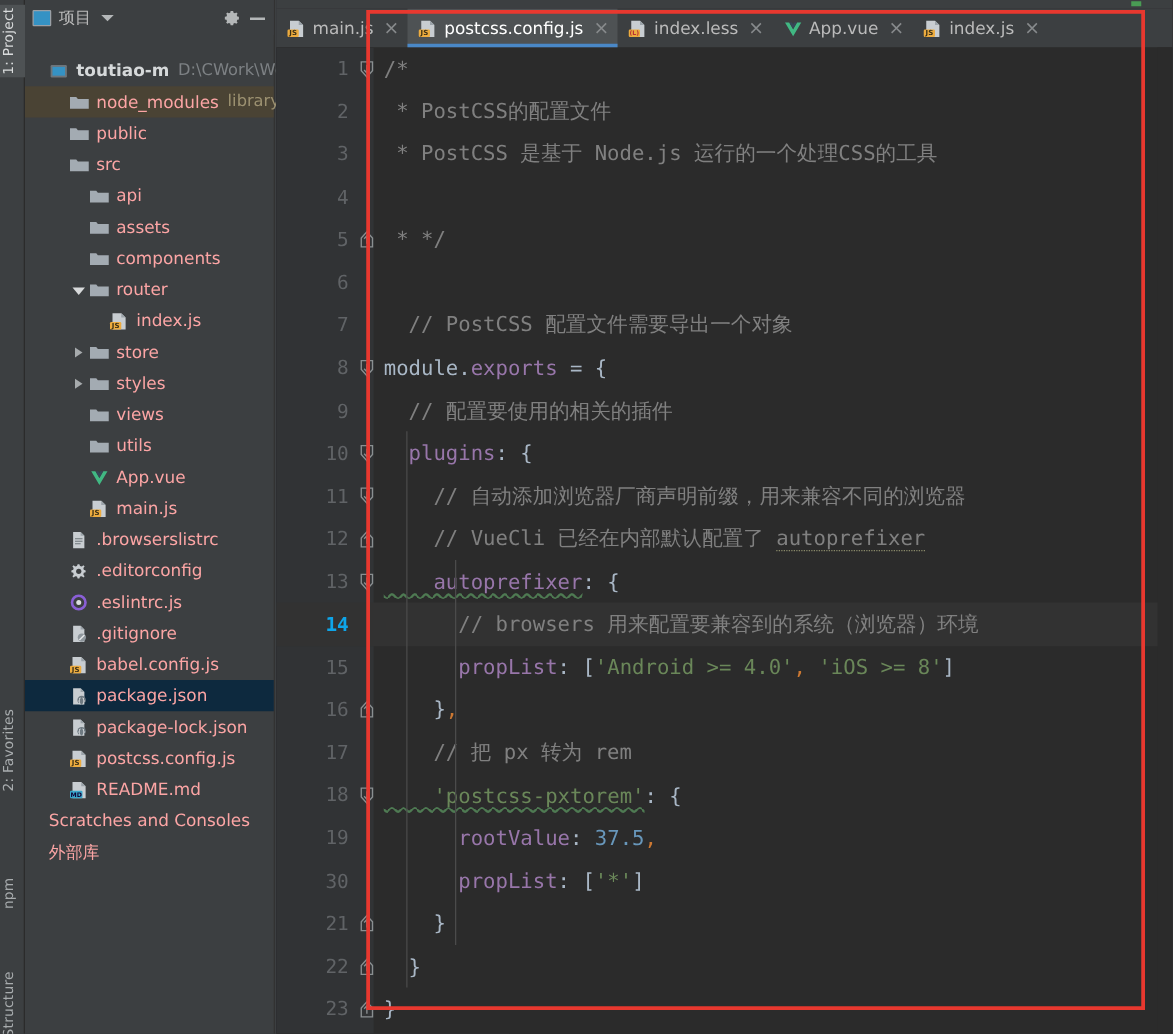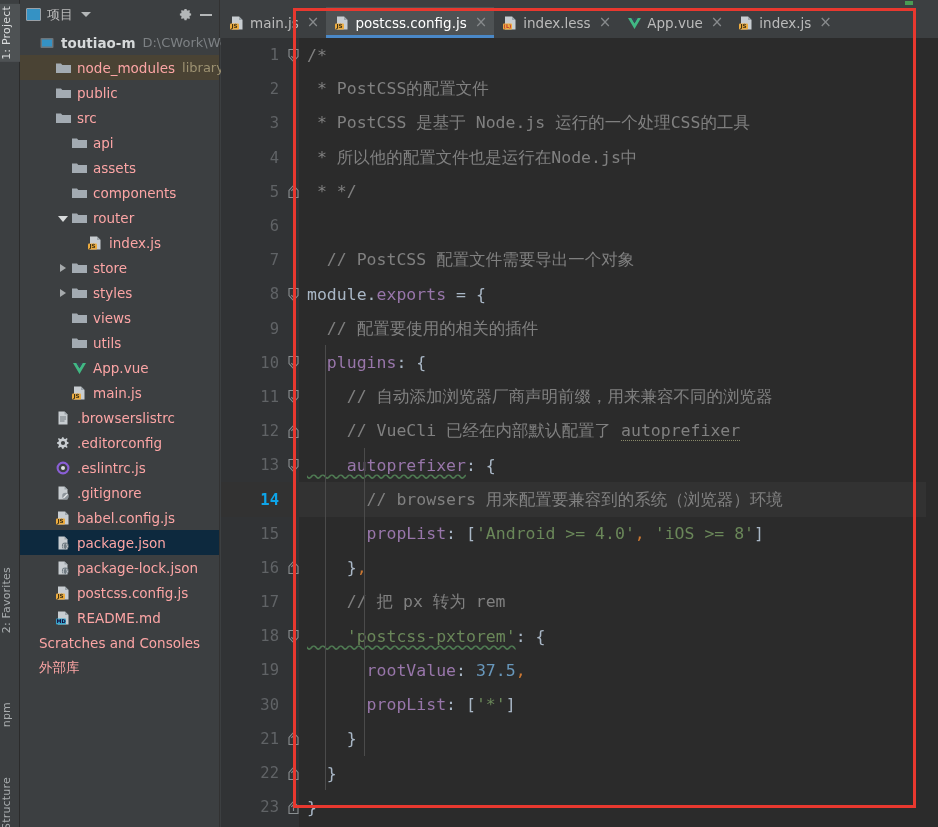--- a/index.html
+++ b/index.html
@@ -259,21 +259,21 @@
       <div class="hdr-spacer"></div>
       <div class="gear-icon">
         <svg width="15" height="15" viewBox="0 0 16 16">
             <path fill="#b4b7b8" d="M8 5.2A2.8 2.8 0 1 0 8 10.8 2.8 2.8 0 1 0 8 5.2zm0 4.3a1.5 1.5 0 1 1 0-3 1.5 1.5 0 0 1 0 3z"></path>
             <path fill="#b4b7b8" d="M14 6.9l-1.4-.3a4.9 4.9 0 0 0-.5-1.2l.8-1.2-1.1-1.1-1.2.8a4.9 4.9 0 0 0-1.2-.5L9.1 2H6.9l-.3 1.4c-.4.1-.8.3-1.2.5l-1.2-.8-1.1 1.1.8 1.2c-.2.4-.4.8-.5 1.2L2 6.9v2.2l1.4.3c.1.4.3.8.5 1.2l-.8 1.2 1.1 1.1 1.2-.8c.4.2.8.4 1.2.5l.3 1.4h2.2l.3-1.4c.4-.1.8-.3 1.2-.5l1.2.8 1.1-1.1-.8-1.2c.2-.4.4-.8.5-1.2l1.4-.3V6.9z"></path>
           </svg>
       </div>
       <div class="minimize-icon"></div>
     </div>
     <div class="tree" id="tree-root">
-        <div class="tree-row" style="padding-left: 4px;">
+        <div class="tree-row" style="padding-left: 4px; margin-top: 14px;">
           <span class="twisty"></span>
           <span class="ic">
             <svg width="17" height="16" viewBox="0 0 17 16">
               <rect x="1.5" y="3" width="13" height="10" rx="1" fill="#6d757b"></rect>
               <rect x="3" y="4.5" width="10" height="7" fill="#3592c4"></rect>
             </svg>
           </span>
           <span class="tree-label bold">toutiao-m</span>
           <span class="tree-sub">D:\CWork\Web</span>
         </div>
@@ -601,21 +601,20 @@
             <span class="txt"><span class="cm"> * PostCSS的配置文件</span></span>
           </div>
           <div class="cl">
             <span class="lno">3</span>
             <span class="fold"></span>
             <span class="txt"><span class="cm"> * PostCSS 是基于 Node.js 运行的一个处理CSS的工具</span></span>
           </div>
           <div class="cl">
             <span class="lno">4</span>
             <span class="fold"></span>
-            <span class="txt"><span class="cm"> * 所以他的配置文件也是运行在Node.js中</span></span>
           </div>
           <div class="cl">
             <span class="lno">5</span>
             <span class="fold">
               <svg width="13" height="15" viewBox="0 0 13 15">
                 <path d="M2 13.5h9v-7L6.5 1.5 2 6.5z" fill="none" stroke="#8a8f91" stroke-width="1.1"></path>
                 <path d="M6.5 11V5M4.3 7l2.2-2.4L8.7 7" stroke="#8a8f91" stroke-width="1.1" fill="none"></path>
               </svg>
             </span>
             <span class="txt"><span class="cm"> * */</span></span>

